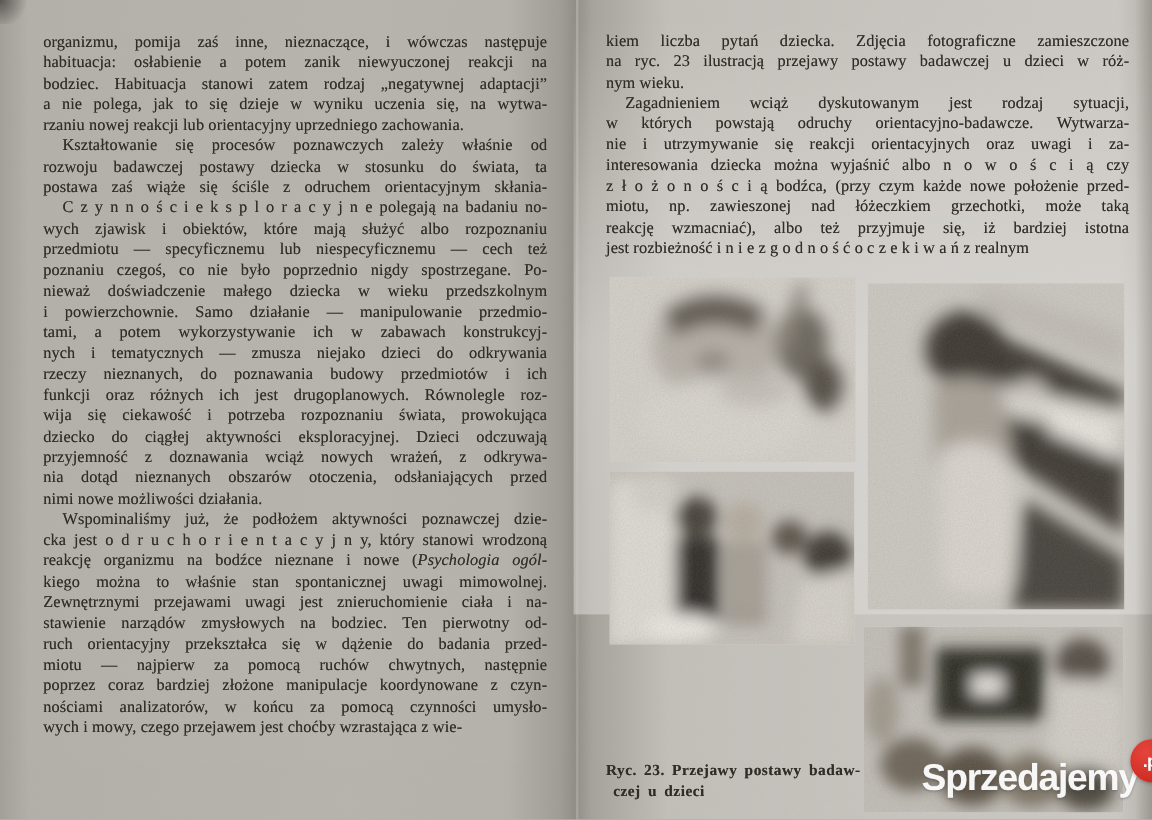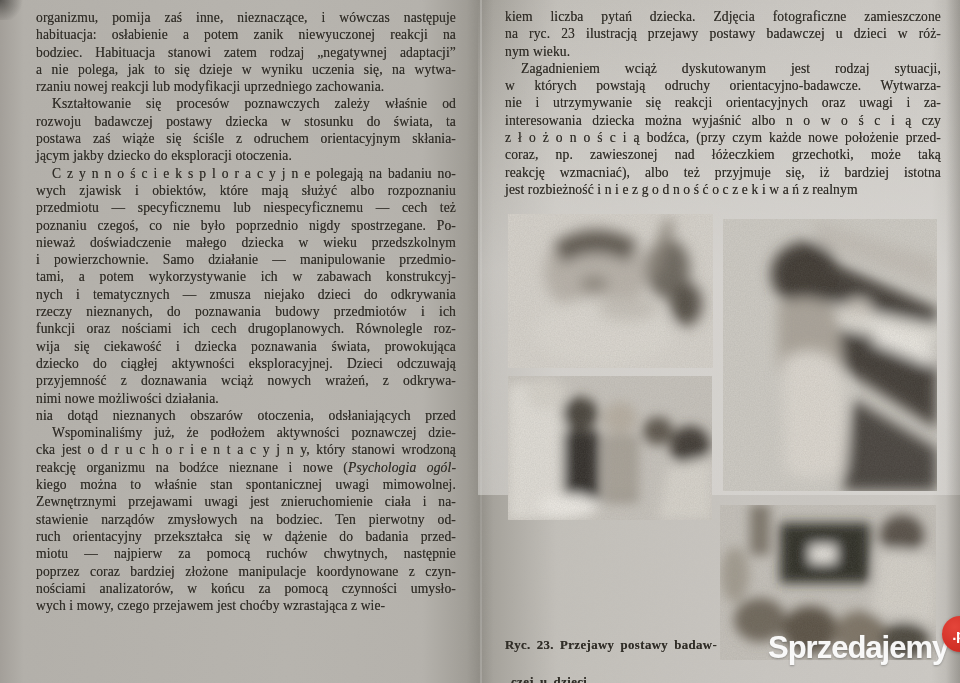--- a/index.html
+++ b/index.html
@@ -24,21 +24,21 @@
   .book::after{ 
     content:"";position:absolute;right:0;top:0;width:14px;height:683px;
     background:linear-gradient(270deg, rgba(88,85,79,.28), rgba(88,85,79,0));
     pointer-events:none;z-index:6;
   }
   .crease{
     position:absolute;left:480px;top:0;width:2px;height:683px;
     background:linear-gradient(rgba(255,255,255,.22), rgba(255,255,255,.06) 60%, rgba(255,255,255,.18));
     z-index:5;pointer-events:none;
   }
-  .page{position:absolute;top:0;height:495px;}
+  .page{position:absolute;top:17px;height:495px;}
   .page-left{left:0;width:478px;}
   .page-right{
     left:478px;width:482px;
     background:linear-gradient(180deg, rgba(222,220,216,0) 0%, rgba(222,220,216,.35) 30%, rgba(226,224,221,.55) 55%, rgba(226,224,221,.5) 100%);
   }
   .textcol{position:absolute;color:#2e2b25;}
   .textcol-left{left:36px;top:9px;width:420px;}
   .textcol-right{left:27px;top:8px;width:436px;}
   .para{margin:0;}
   .line{
@@ -57,21 +57,20 @@
   .photo-group {left:30px; top:376px;width:204px;height:144px;}
   .photo-teacher{left:242px;top:505px;width:216px;height:155px;}
   
   .caption{
     position:absolute;left:27px;top:617px;width:235px;
     font-weight:bold;color:#2e2b25;
   }
   .cline{
     font-size:12.8px;line-height:17px;letter-spacing:.4px;word-spacing:2.5px;
     text-shadow:0 0 .5px rgba(46,43,37,.6);
-    margin-top:20px;
   }
   .cline:nth-child(2){padding-left:6px;}
   
   .watermark{
     position:absolute;left:768px;top:628px;z-index:10;
     display:flex;align-items:flex-start;
     font-family:"Liberation Sans","DejaVu Sans",sans-serif;
   }
   .wm-text{
     font-size:31px;font-weight:bold;letter-spacing:-1px;
@@ -98,44 +97,43 @@
 <div class="book">
   <div class="crease"></div>
 
   <div class="page page-left">
     <div class="textcol textcol-left">
         <div class="para">
           <div class="line">organizmu, pomija zaś inne, nieznaczące, i wówczas następuje</div>
           <div class="line">habituacja: osłabienie a potem zanik niewyuczonej reakcji na</div>
           <div class="line">bodziec. Habituacja stanowi zatem rodzaj „negatywnej adaptacji”</div>
           <div class="line">a nie polega, jak to się dzieje w wyniku uczenia się, na wytwa-</div>
-          <div class="line last">rzaniu nowej reakcji lub modyfikacji uprzedniego zachowania.</div>
+          <div class="line last">rzaniu nowej reakcji lub orientacyjny uprzedniego zachowania.</div>
         </div>
         <div class="para">
           <div class="line indent">Kształtowanie się procesów poznawczych zależy właśnie od</div>
           <div class="line">rozwoju badawczej postawy dziecka w stosunku do świata, ta</div>
           <div class="line">postawa zaś wiąże się ściśle z odruchem orientacyjnym skłania-</div>
-          <div class="line last">jącym jakby dziecko do eksploracji otoczenia.</div>
         </div>
         <div class="para">
           <div class="line indent">C z y n n o ś c i e k s p l o r a c y j n e polegają na badaniu no-</div>
           <div class="line">wych zjawisk i obiektów, które mają służyć albo rozpoznaniu</div>
           <div class="line">przedmiotu — specyficznemu lub niespecyficznemu — cech też</div>
           <div class="line">poznaniu czegoś, co nie było poprzednio nigdy spostrzegane. Po-</div>
           <div class="line">nieważ doświadczenie małego dziecka w wieku przedszkolnym</div>
           <div class="line">i powierzchownie. Samo działanie — manipulowanie przedmio-</div>
           <div class="line">tami, a potem wykorzystywanie ich w zabawach konstrukcyj-</div>
           <div class="line">nych i tematycznych — zmusza niejako dzieci do odkrywania</div>
           <div class="line">rzeczy nieznanych, do poznawania budowy przedmiotów i ich</div>
-          <div class="line">funkcji oraz nościami ich cech drugoplanowych. Równolegle roz-</div>
-          <div class="line">wija się ciekawość i dziecka poznawania świata, prowokująca</div>
+          <div class="line">funkcji oraz różnych ich jest drugoplanowych. Równolegle roz-</div>
+          <div class="line">wija się ciekawość i potrzeba rozpoznaniu świata, prowokująca</div>
           <div class="line">dziecko do ciągłej aktywności eksploracyjnej. Dzieci odczuwają</div>
           <div class="line">przyjemność z doznawania wciąż nowych wrażeń, z odkrywa-</div>
+          <div class="line">nia dotąd nieznanych obszarów otoczenia, odsłaniających przed</div>
           <div class="line last">nimi nowe możliwości działania.</div>
-          <div class="line">nia dotąd nieznanych obszarów otoczenia, odsłaniających przed</div>
         </div>
         <div class="para">
           <div class="line indent">Wspominaliśmy już, że podłożem aktywności poznawczej dzie-</div>
           <div class="line">cka jest o d r u c h o r i e n t a c y j n y, który stanowi wrodzoną</div>
           <div class="line">reakcję organizmu na bodźce nieznane i nowe (<i>Psychologia ogól-</i></div>
           <div class="line">kiego można to właśnie stan spontanicznej uwagi mimowolnej.</div>
           <div class="line">Zewnętrznymi przejawami uwagi jest znieruchomienie ciała i na-</div>
           <div class="line">stawienie narządów zmysłowych na bodziec. Ten pierwotny od-</div>
           <div class="line">ruch orientacyjny przekształca się w dążenie do badania przed-</div>
           <div class="line">miotu — najpierw za pomocą ruchów chwytnych, następnie</div>
@@ -152,21 +150,21 @@
           <div class="line">kiem liczba pytań dziecka. Zdjęcia fotograficzne zamieszczone</div>
           <div class="line">na ryc. 23 ilustracją przejawy postawy badawczej u dzieci w róż-</div>
           <div class="line last">nym wieku.</div>
         </div>
         <div class="para">
           <div class="line indent">Zagadnieniem wciąż dyskutowanym jest rodzaj sytuacji,</div>
           <div class="line">w których powstają odruchy orientacyjno-badawcze. Wytwarza-</div>
           <div class="line">nie i utrzymywanie się reakcji orientacyjnych oraz uwagi i za-</div>
           <div class="line">interesowania dziecka można wyjaśnić albo n o w o ś c i ą czy</div>
           <div class="line">z ł o ż o n o ś c i ą bodźca, (przy czym każde nowe położenie przed-</div>
-          <div class="line">coraz, np. zawieszonej nad łóżeczkiem grzechotki, może taką</div>
+          <div class="line">miotu, np. zawieszonej nad łóżeczkiem grzechotki, może taką</div>
           <div class="line">reakcję wzmacniać), albo też przyjmuje się, iż bardziej istotna</div>
           <div class="line last">jest rozbieżność i n i e z g o d n o ś ć o c z e k i w a ń z realnym</div>
         </div>
       </div>
 
     <div class="photo photo-baby" aria-label="Niemowlę leżące na plecach sięgające do zabawki">
       <svg viewBox="0 0 205 154" preserveAspectRatio="none">
         <defs>
           <filter id="b1" x="-30%" y="-30%" width="160%" height="160%">
               <feGaussianBlur stdDeviation="7"></feGaussianBlur>

